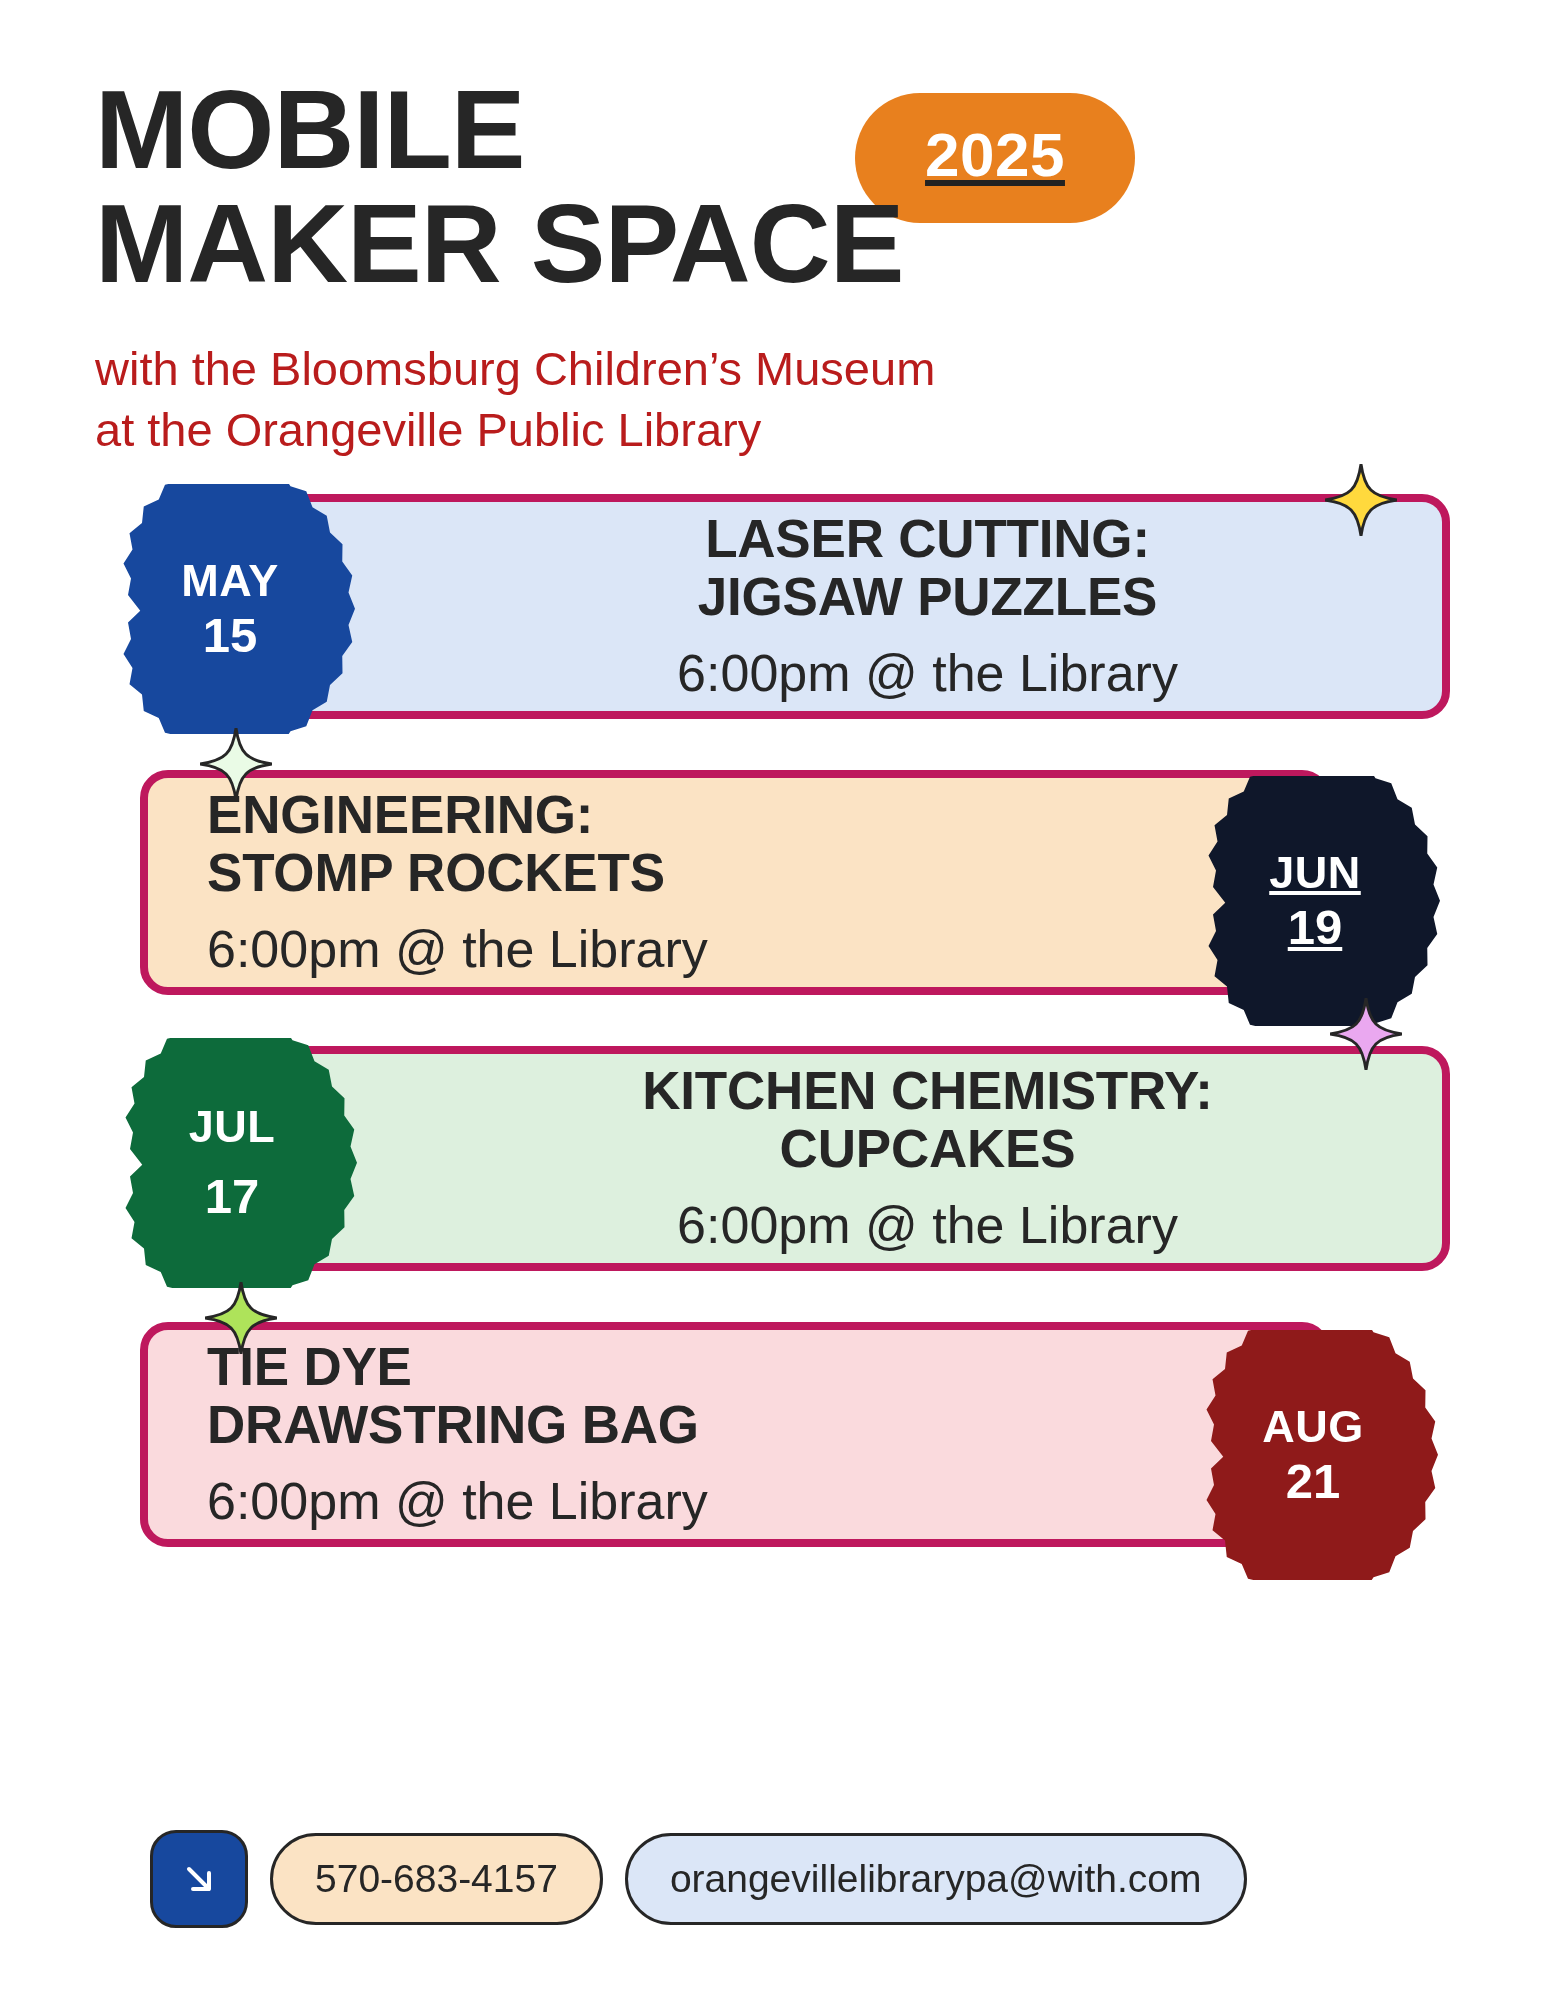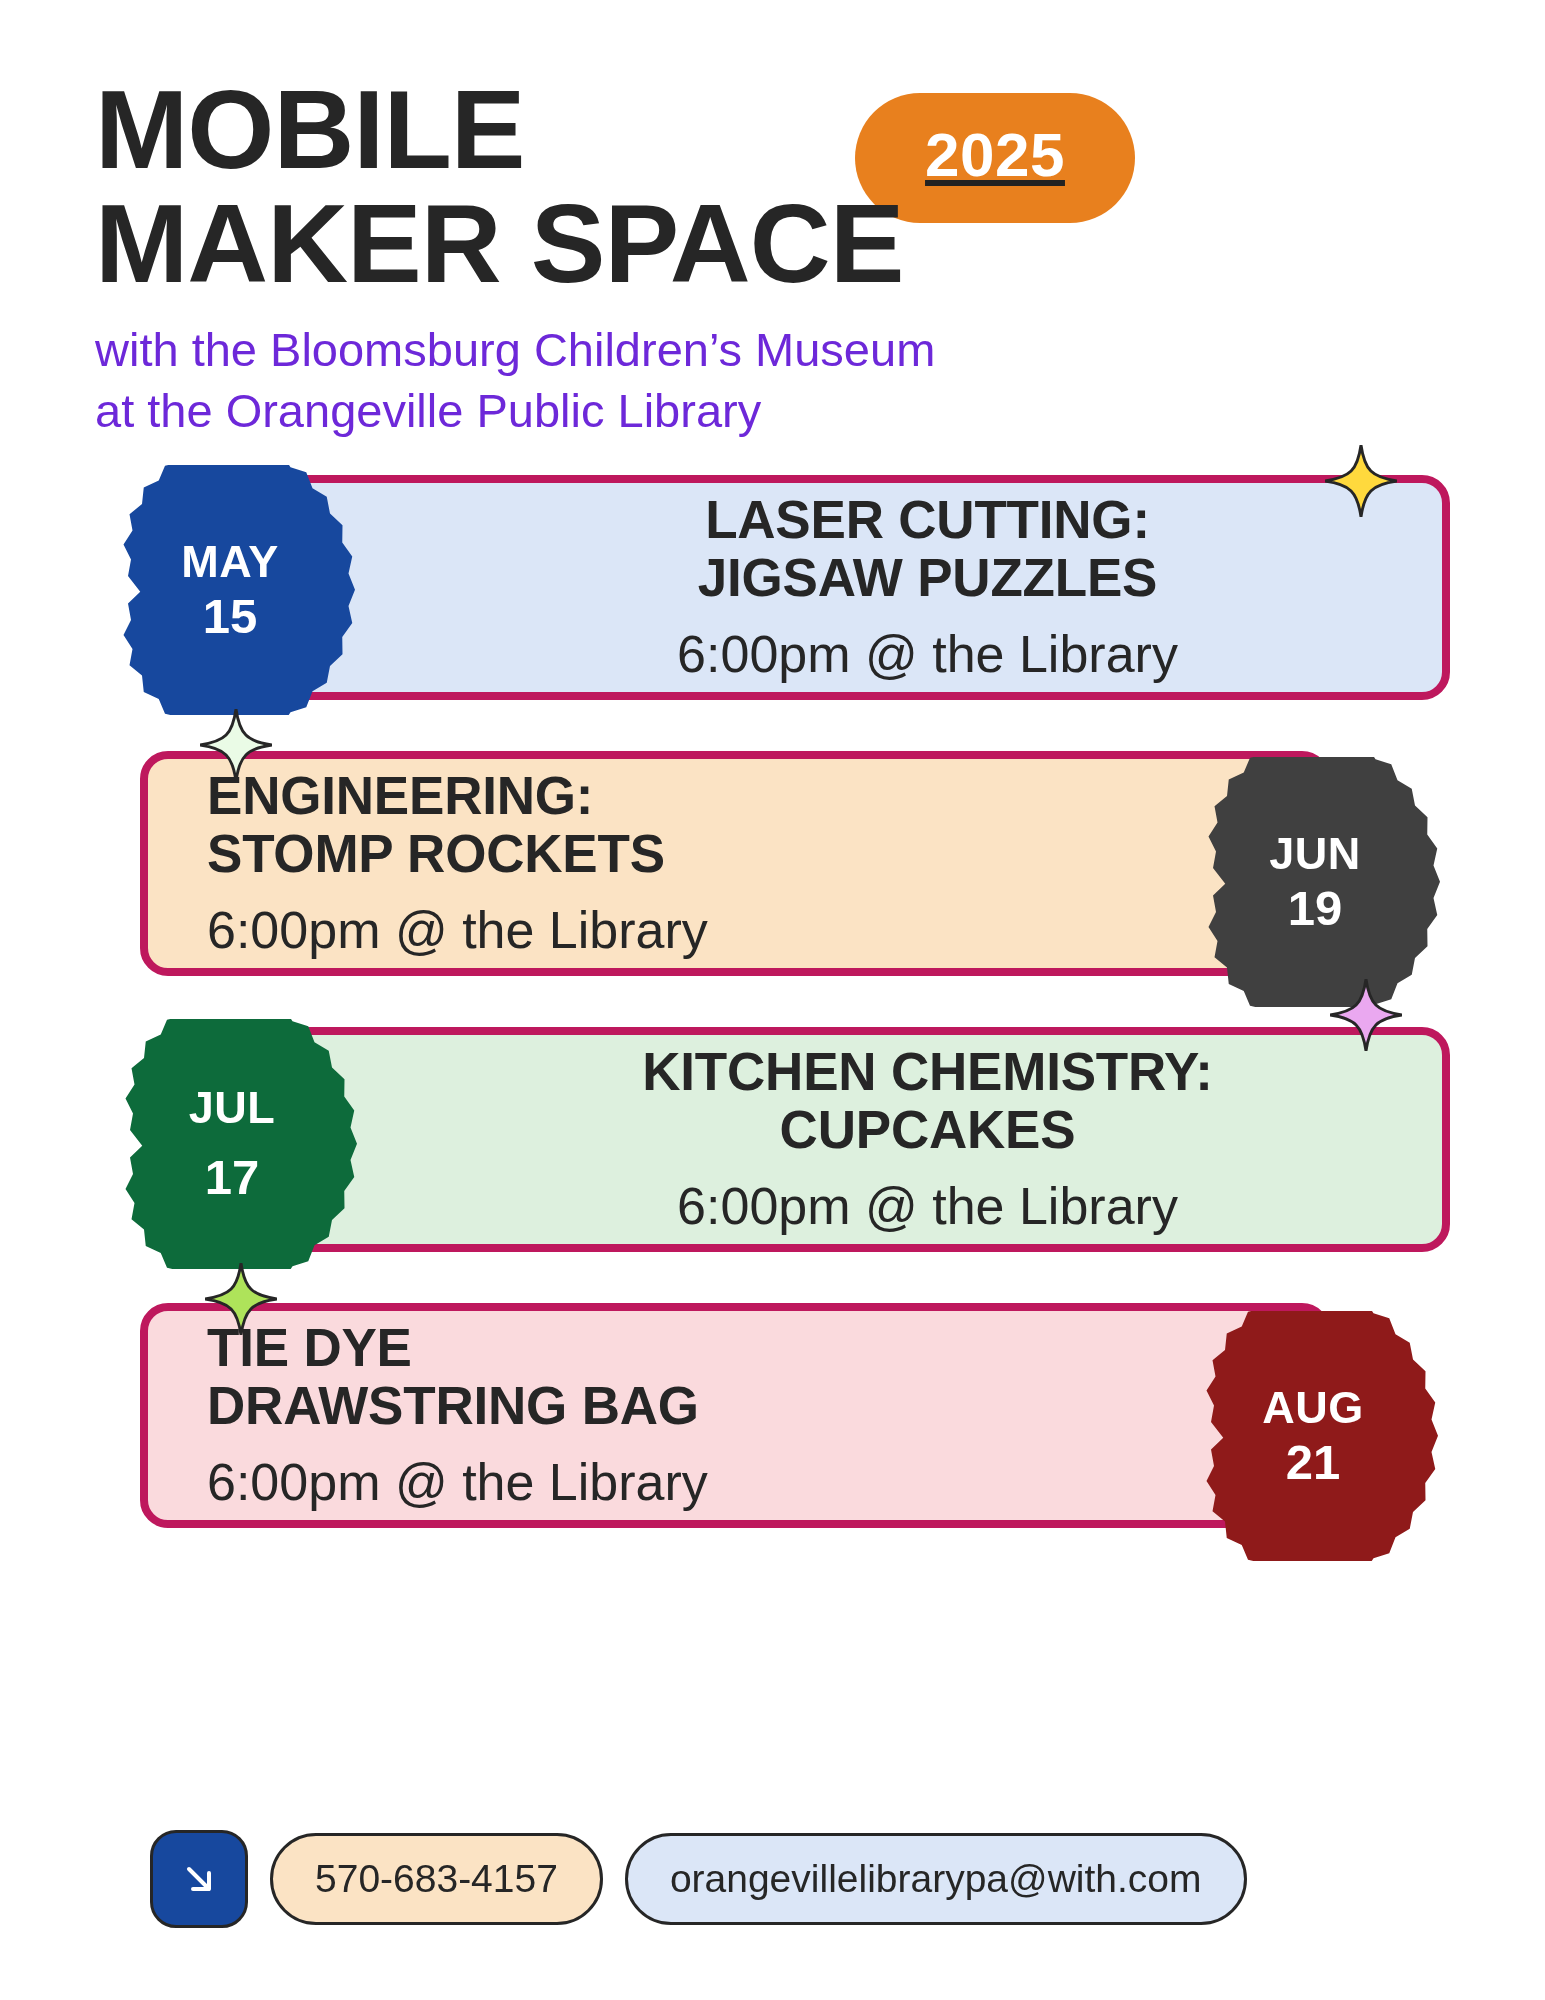--- a/index.html
+++ b/index.html
@@ -59,24 +59,24 @@
     text-decoration: underline;
   }
   .year-badge span {
     color: #ffffff;
     font-size: 62px;
     font-weight: bold;
     letter-spacing: 0.5px;
     transform: translateY(-4px);
   }
   .subtitle {
-    margin-top: 19px;
+    margin-top: 38px;
     font-size: 47px;
     line-height: 1.28;
-    color: #6d28d9;
+    color: #b91c1c;
     font-weight: 400;
   }
 
   
   .events {
     margin-top: 34px;
     position: relative;
   }
   .event-row {
     position: relative;
@@ -255,21 +255,21 @@
             <path d="M50 0 C55 35 65 45 100 50 C65 55 55 65 50 100 C45 65 35 55 0 50 C35 45 45 35 50 0 Z" fill="#eafbe6" stroke="#262626" stroke-width="4"></path>
           </svg>
       </div>
       <div class="event-card card-right-badge align-left" style="background:#fbe3c4;">
         <div class="event-title">
           <div>ENGINEERING:</div>
           <div>STOMP ROCKETS</div>
         </div>
         <div class="event-time">6:00pm @ the Library</div>
       </div>
-      <div class="date-badge" style="background:#404040; right:10px; top:6px;">
+      <div class="date-badge" style="background:#0f172a; right:10px; top:6px;text-decoration:underline;">
         <div class="badge-month">JUN</div>
         <div class="badge-day">19</div>
       </div>
     </div>
 
     <div class="event-row">
       <div class="sparkle" style="left:1235px; top:-48px;">
         <svg width="72" height="72" viewBox="0 0 100 100">
             <path d="M50 0 C55 35 65 45 100 50 C65 55 55 65 50 100 C45 65 35 55 0 50 C35 45 45 35 50 0 Z" fill="#eaa8f0" stroke="#262626" stroke-width="4"></path>
           </svg>

